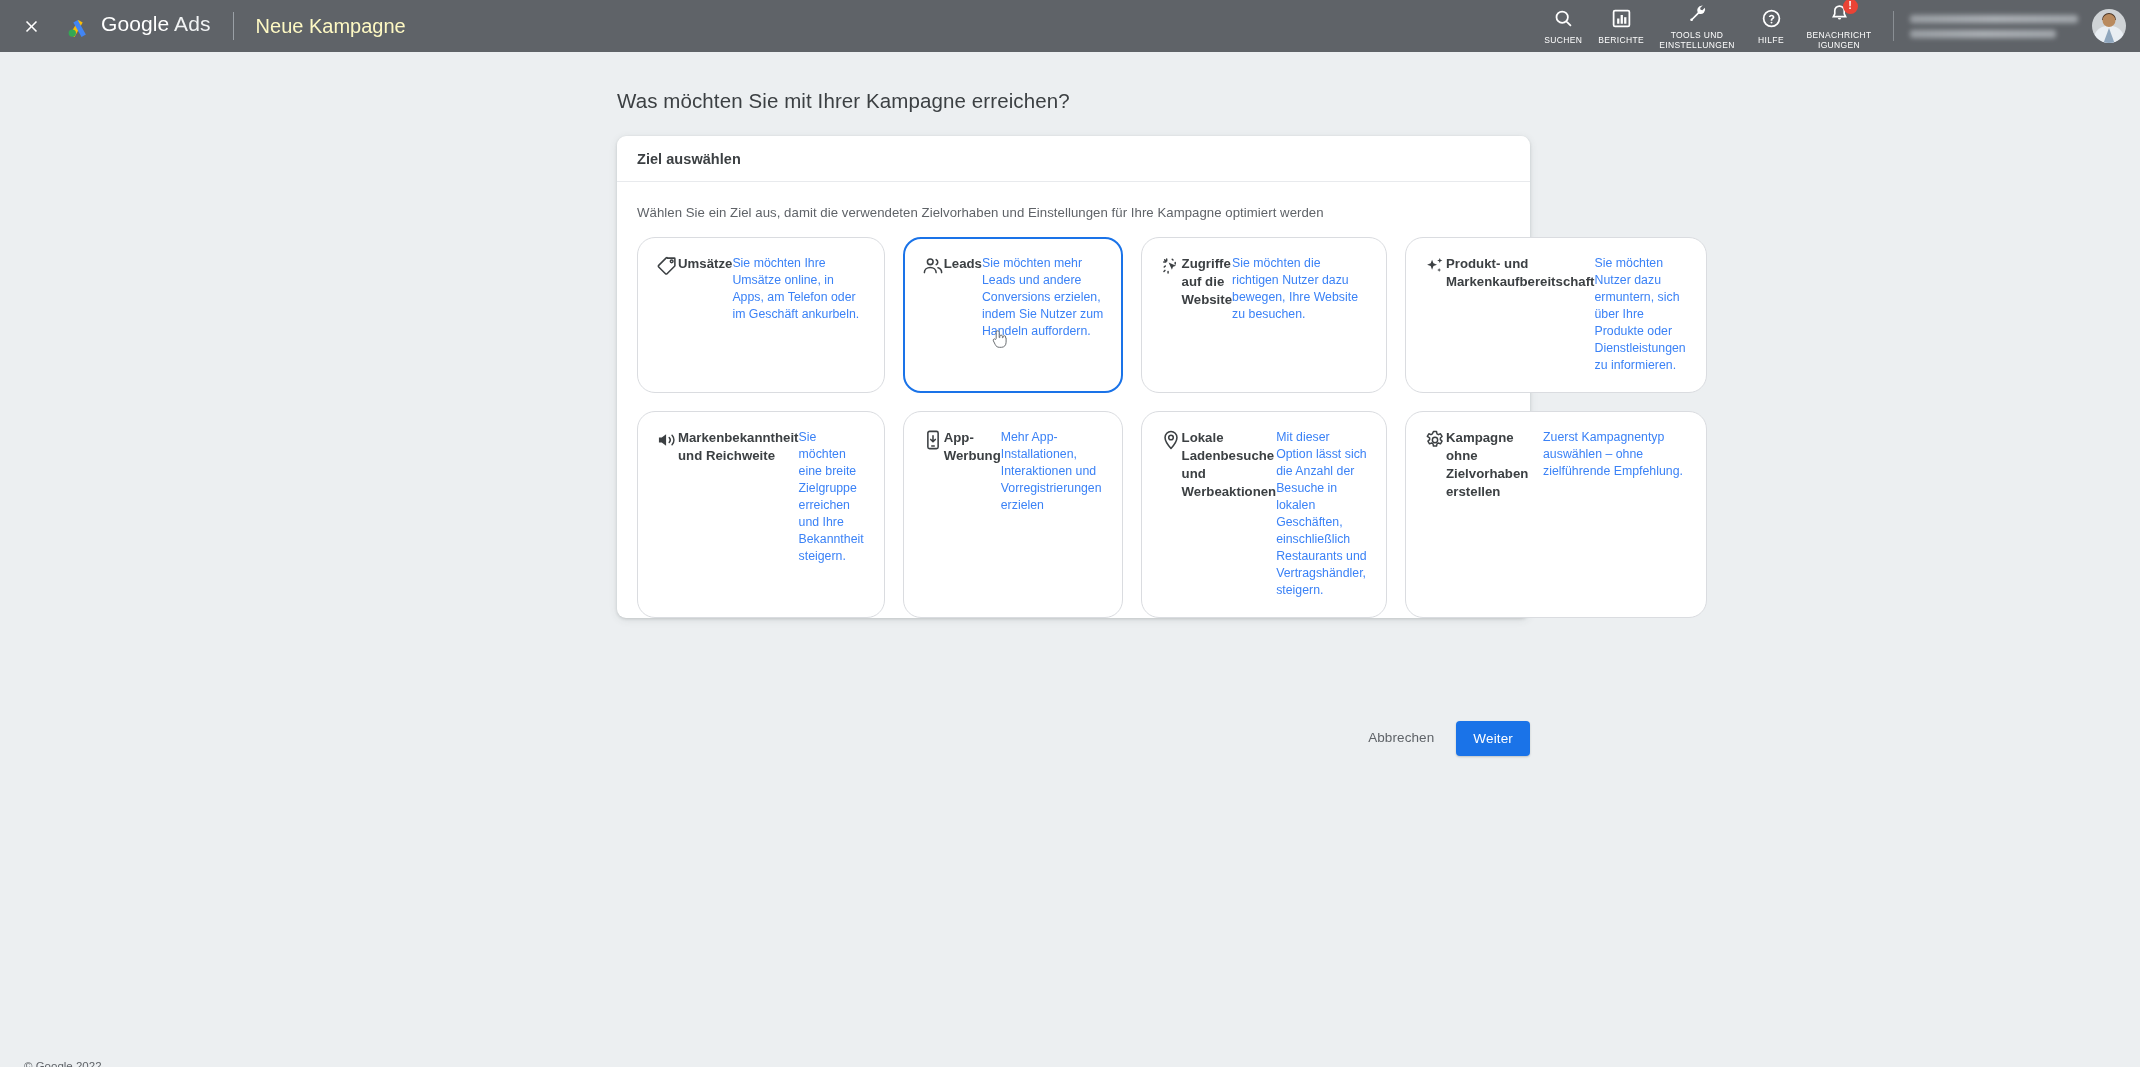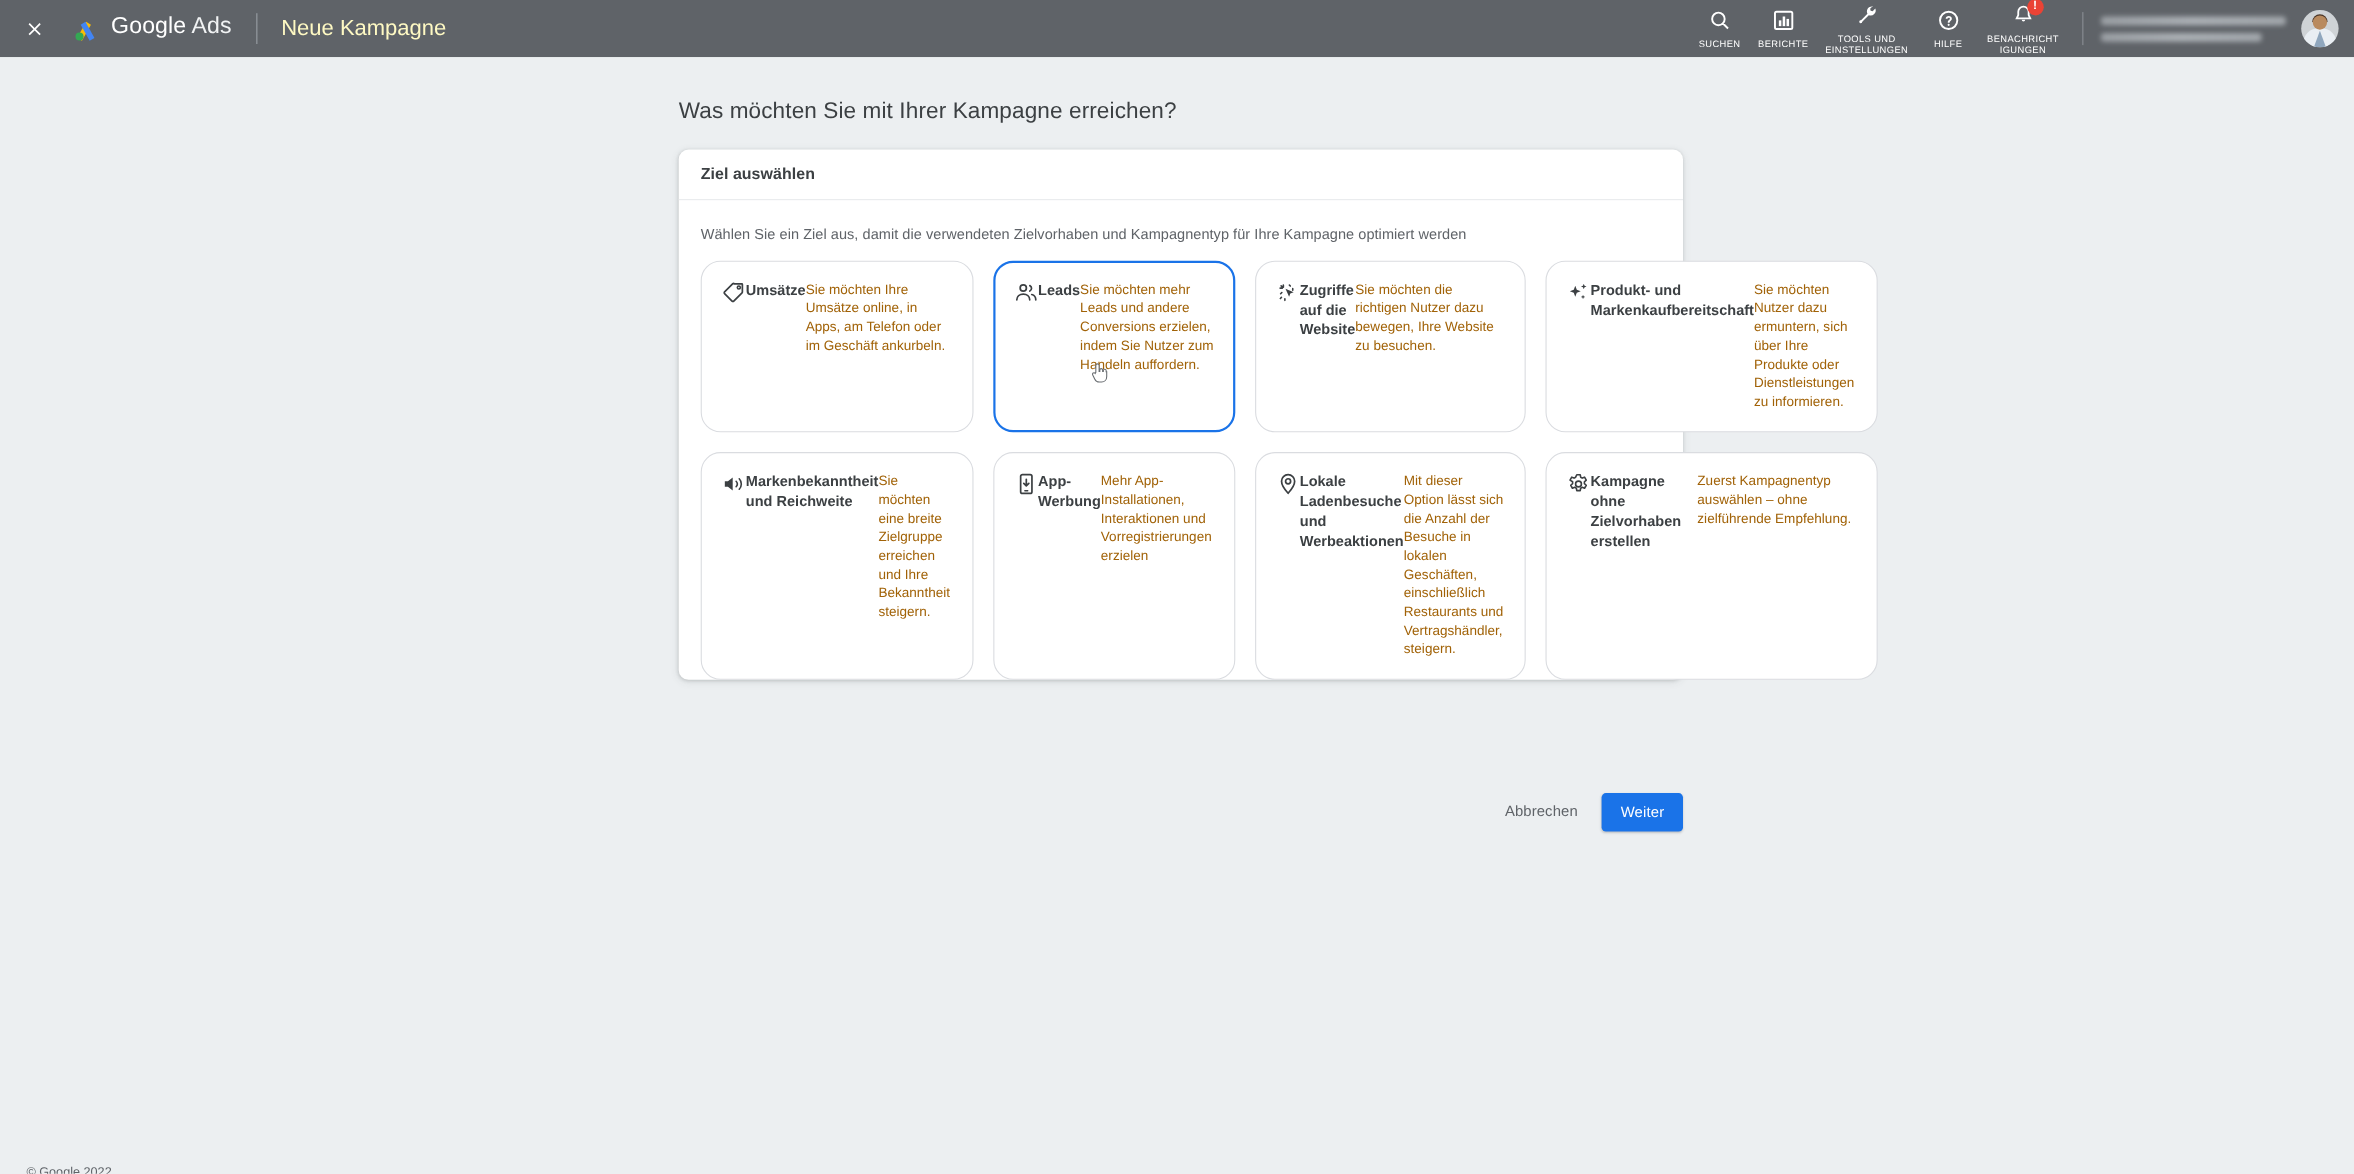--- a/index.html
+++ b/index.html
@@ -236,21 +236,21 @@
   .goal-title {
     font-size: 13.2px;
     font-weight: bold;
     color: #3c4043;
     line-height: 18px;
     margin-bottom: 8px;
     letter-spacing: 0.02px;
   }
   .goal-desc {
     font-size: 12.3px;
-    color: #a16207;
+    color: #3b82f6;
     line-height: 17px;
     letter-spacing: 0.02px;
   }
 
   
   .panel-actions {
     position: absolute;
     left: 617px; top: 669px;
     width: 913px;
     display: flex; align-items: flex-start; justify-content: flex-end;
@@ -401,21 +401,21 @@
 </div>
 
 <div class="main">
 
   <div class="page-heading">Was möchten Sie mit Ihrer Kampagne erreichen?</div>
 
   <div class="panel">
     <div class="panel-header">
       <div class="panel-header-title">Ziel auswählen</div>
     </div>
-    <div class="panel-sub">Wählen Sie ein Ziel aus, damit die verwendeten Zielvorhaben und Kampagnentyp für Ihre Kampagne optimiert werden</div>
+    <div class="panel-sub">Wählen Sie ein Ziel aus, damit die verwendeten Zielvorhaben und Einstellungen für Ihre Kampagne optimiert werden</div>
 
     <div class="grid">
 
       <div class="goal-card">
         <span class="goal-icon">
           <svg viewBox="0 0 24 24" aria-hidden="true">
             <path fill="none" stroke="#3c4043" stroke-width="1.7" stroke-linejoin="round" d="M12.6 3.4H20a.6.6 0 0 1 .6.6v7.4a1.2 1.2 0 0 1-.35.85l-8.2 8.2a1.2 1.2 0 0 1-1.7 0l-7.4-7.4a1.2 1.2 0 0 1 0-1.7l8.2-8.2a1.2 1.2 0 0 1 .85-.35z"></path>
             <circle cx="17.1" cy="6.9" r="1.5" fill="none" stroke="#3c4043" stroke-width="1.6"></circle>
           </svg>
         </span>

